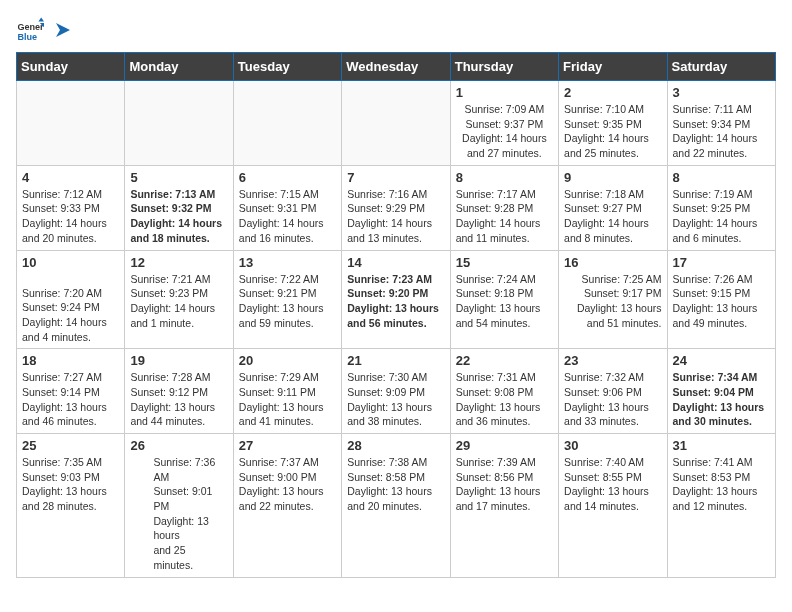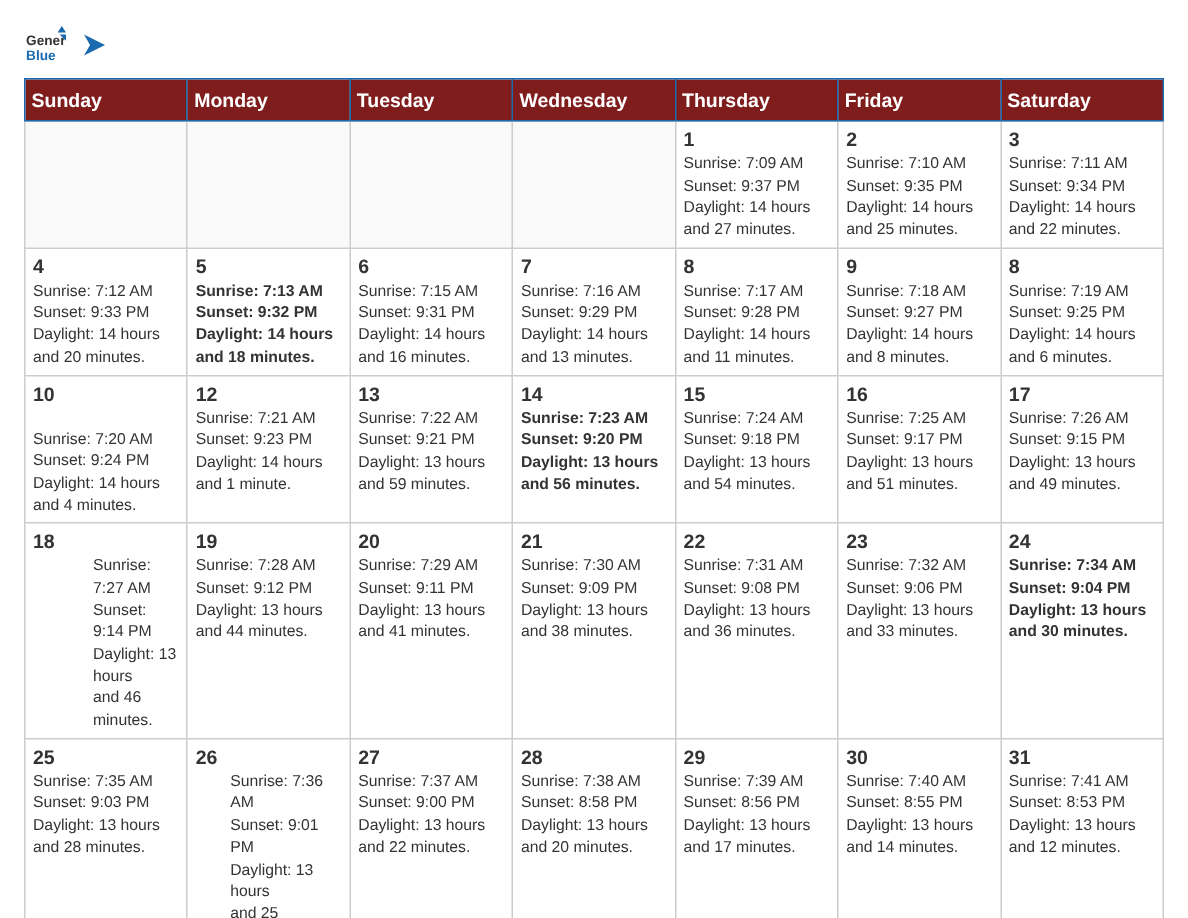--- a/index.html
+++ b/index.html
@@ -37,21 +37,21 @@
     .subtitle {
       font-size: 15px;
       color: #555;
     }
     .calendar {
       width: 100%;
       border-collapse: collapse;
       border: 1px solid #ccc;
     }
     .calendar th {
-      background: #7f1d1d;
+      background: #404040;
       color: #fff;
       font-size: 13px;
       padding: 6px 4px;
       text-align: left;
       border: 1px solid #1a6ab0;
     }
     .calendar td {
       vertical-align: top;
       border: 1px solid #ccc;
       padding: 4px 5px;
@@ -114,21 +114,21 @@
       </tr>
   </thead>
   <tbody id="calendar-body">
   <tr>
         <td class="empty"></td>
         <td class="empty"></td>
         <td class="empty"></td>
         <td class="empty"></td>
         <td>
           <span class="day-num">1</span>
-          <div class="day-info" style="white-space: pre-line;">Sunrise: 7:09 AM
+          <div class="day-info" style="white-space: pre-line; text-align: center;">Sunrise: 7:09 AM
 Sunset: 9:37 PM
 Daylight: 14 hours
 and 27 minutes.</div>
         </td>
         <td>
           <span class="day-num">2</span>
           <div class="day-info" style="white-space: pre-line;">Sunrise: 7:10 AM
 Sunset: 9:35 PM
 Daylight: 14 hours
 and 25 minutes.</div>
@@ -223,37 +223,37 @@
         </td>
         <td>
           <span class="day-num">15</span>
           <div class="day-info" style="white-space: pre-line;">Sunrise: 7:24 AM
 Sunset: 9:18 PM
 Daylight: 13 hours
 and 54 minutes.</div>
         </td>
         <td>
           <span class="day-num">16</span>
-          <div class="day-info" style="white-space: pre-line;">Sunrise: 7:25 AM
+          <div class="day-info" style="white-space: pre-line; text-align: right;">Sunrise: 7:25 AM
 Sunset: 9:17 PM
 Daylight: 13 hours
 and 51 minutes.</div>
         </td>
         <td>
           <span class="day-num">17</span>
           <div class="day-info" style="white-space: pre-line;">Sunrise: 7:26 AM
 Sunset: 9:15 PM
 Daylight: 13 hours
 and 49 minutes.</div>
         </td>
       </tr>
       <tr>
         <td>
           <span class="day-num">18</span>
-          <div class="day-info" style="white-space: pre-line; margin-left: 40px;">Sunrise: 7:27 AM
+          <div class="day-info" style="white-space: pre-line;">Sunrise: 7:27 AM
 Sunset: 9:14 PM
 Daylight: 13 hours
 and 46 minutes.</div>
         </td>
         <td>
           <span class="day-num">19</span>
           <div class="day-info" style="white-space: pre-line;">Sunrise: 7:28 AM
 Sunset: 9:12 PM
 Daylight: 13 hours
 and 44 minutes.</div>

